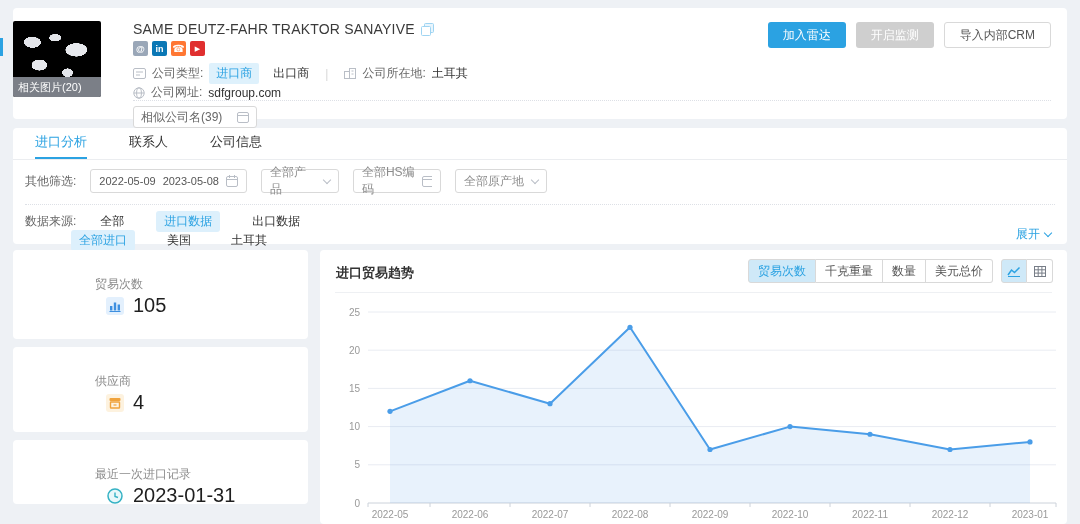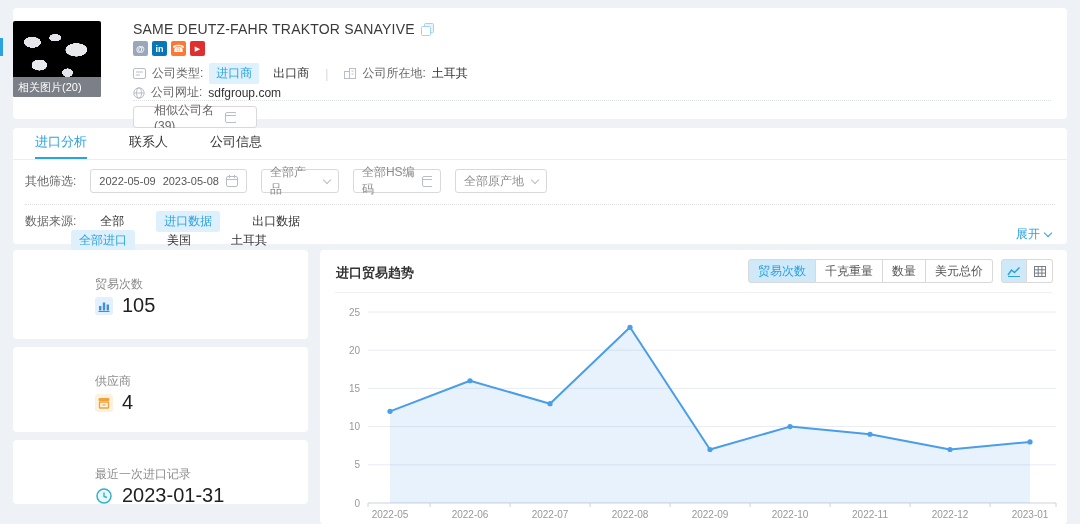--- a/index.html
+++ b/index.html
@@ -35,21 +35,21 @@
   .meta-row { position:absolute; left:120px; font-size:12px; color:#666; display:flex; align-items:center; gap:6px; }
   #type-row { top:55px; } #site-row { top:76px; }
   .tag-import { background:#def1fc; color:#2ba2e2; padding:2px 7px; border-radius:2px; }
   .plain-tag { color:#333; margin-left:8px; }
   .meta-sep { color:#d8d8d8; margin:0 10px; }
   .meta-val { color:#333; }
   .dotted { position:absolute; border-top:1px dotted #dde0e6; }
   #header-dotted { left:120px; right:16px; top:92px; }
   .similar-box { position:absolute; left:120px; top:98px; width:124px; height:22px;
     border:1px solid #d9d9d9; border-radius:3px; display:flex; align-items:center;
-    justify-content:space-between; padding:0 20px; font-size:12px; color:#666; background:#fff; cursor:pointer; }
+    justify-content:space-between; padding:0 7px; font-size:12px; color:#666; background:#fff; cursor:pointer; }
   .header-buttons { position:absolute; right:16px; top:14px; display:flex; gap:10px; }
   .btn { height:26px; line-height:26px; padding:0 15px; font-size:12px; border-radius:3px; cursor:pointer; white-space:nowrap; }
   .btn-primary { background:#2ba2e2; color:#fff; }
   .btn-disabled { background:#cfcfcf; color:#fff; }
   .btn-plain { background:#fff; color:#555; border:1px solid #d9d9d9; line-height:24px; }
 
   
   #tabs-card { left:13px; top:128px; width:1054px; height:116px;padding-left:8px; }
   .tabs-row { position:absolute; left:22px; top:0; display:flex; gap:42px; }
   .tab { font-size:13px; color:#333; line-height:28px; padding-bottom:1px; cursor:pointer; }
@@ -68,21 +68,21 @@
   .ds-item { margin-right:24px; color:#333; padding:2px 8px; border-radius:3px; cursor:pointer; }
   .ds-item.active { background:#ddf0fc; color:#2ba2e2; }
   .ds-row2 { position:absolute; left:58px; top:102px; display:flex; align-items:center; font-size:12px; }
   .expand-link { position:absolute; right:16px; top:98px; color:#2ba2e2; font-size:12px;
     display:flex; align-items:center; gap:5px; cursor:pointer; }
 
   
   .stat-card { left:13px; width:295px; }
   #stat-0 { top:250px; height:89px; } #stat-1 { top:347px; height:85px; } #stat-2 { top:440px; height:64px; }
   .stat-label { position:absolute; left:82px; top:26px; font-size:12px; color:#8c8c8c; }
-  .stat-value-row { position:absolute; left:82px; top:44px; display:flex; align-items:center; gap:9px; }
+  .stat-value-row { position:absolute; left:93px; top:44px; display:flex; align-items:center; gap:9px; }
   .stat-ic { width:18px; height:18px; flex:none; }
   .stat-value { font-size:20px; color:#1f1f1f; }
 
   
   #chart-card { left:320px; top:250px; width:747px; height:274px; }
   .chart-title { position:absolute; left:16px; top:14px; font-size:13px; color:#333; font-weight:700; }
   .chart-controls { position:absolute; right:14px; top:9px; display:flex; gap:8px; }
   .mgroup { display:flex; }
   .mbtn { border:1px solid #d9d9d9; border-left:none; height:24px; line-height:22px; padding:0 9px;
     font-size:12px; color:#555; background:#fff; cursor:pointer; white-space:nowrap; }
@@ -157,20 +157,25 @@
   <div class="dotted" id="header-dotted"></div>
 
   <div class="similar-box">
     <span>相似公司名(39)</span>
     <svg width="12" height="11">
       <rect x="0.5" y="0.5" width="11" height="10" rx="1.5" fill="none" stroke="#b9bec6"></rect>
       <line x1="0.5" y1="3.5" x2="11.5" y2="3.5" stroke="#b9bec6"></line>
     </svg>
   </div>
 
+  <div class="header-buttons">
+    <div class="btn btn-primary">加入雷达</div>
+    <div class="btn btn-disabled">开启监测</div>
+    <div class="btn btn-plain">导入内部CRM</div>
+  </div>
 </div>
 
 <div id="tabs-card" class="card">
   <div class="tabs-row">
     <div class="tab active">进口分析</div>
     <div class="tab">联系人</div>
     <div class="tab">公司信息</div>
   </div>
   <div id="tabs-line"></div>
 

